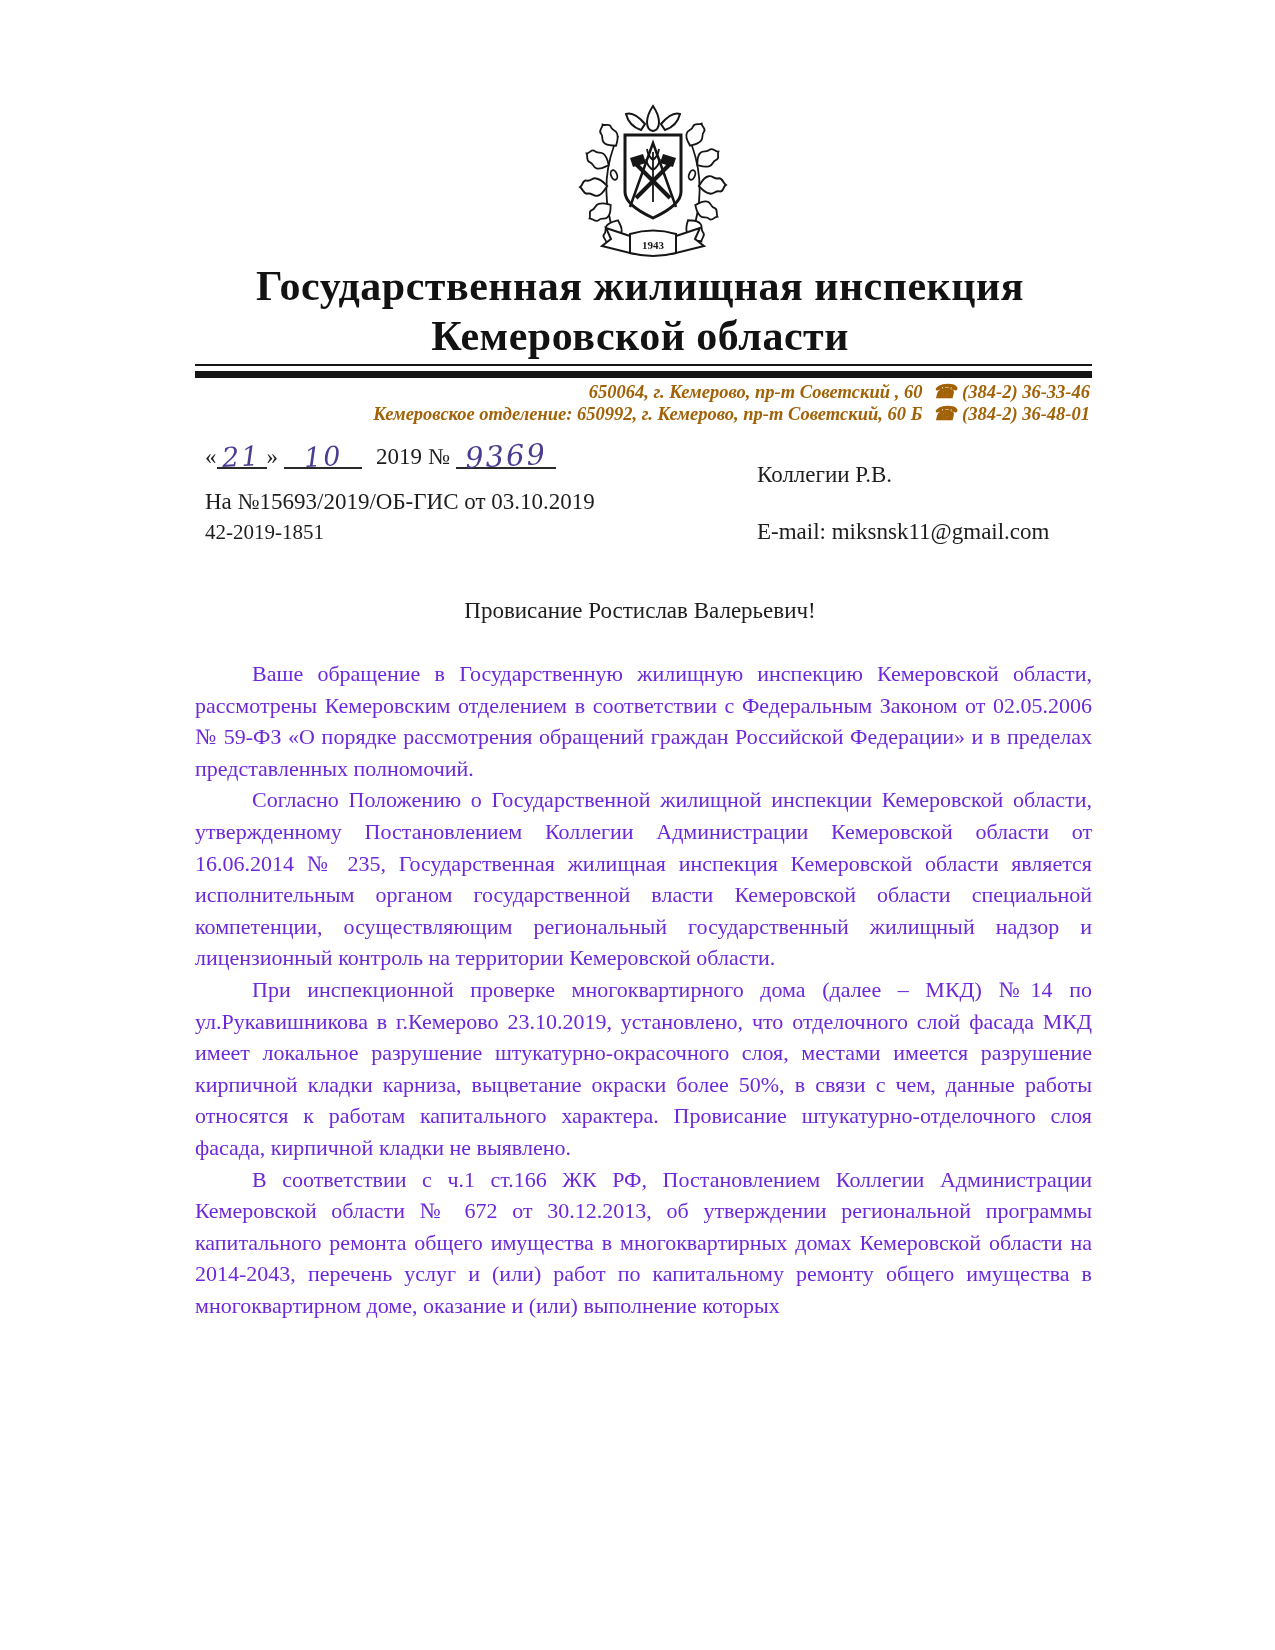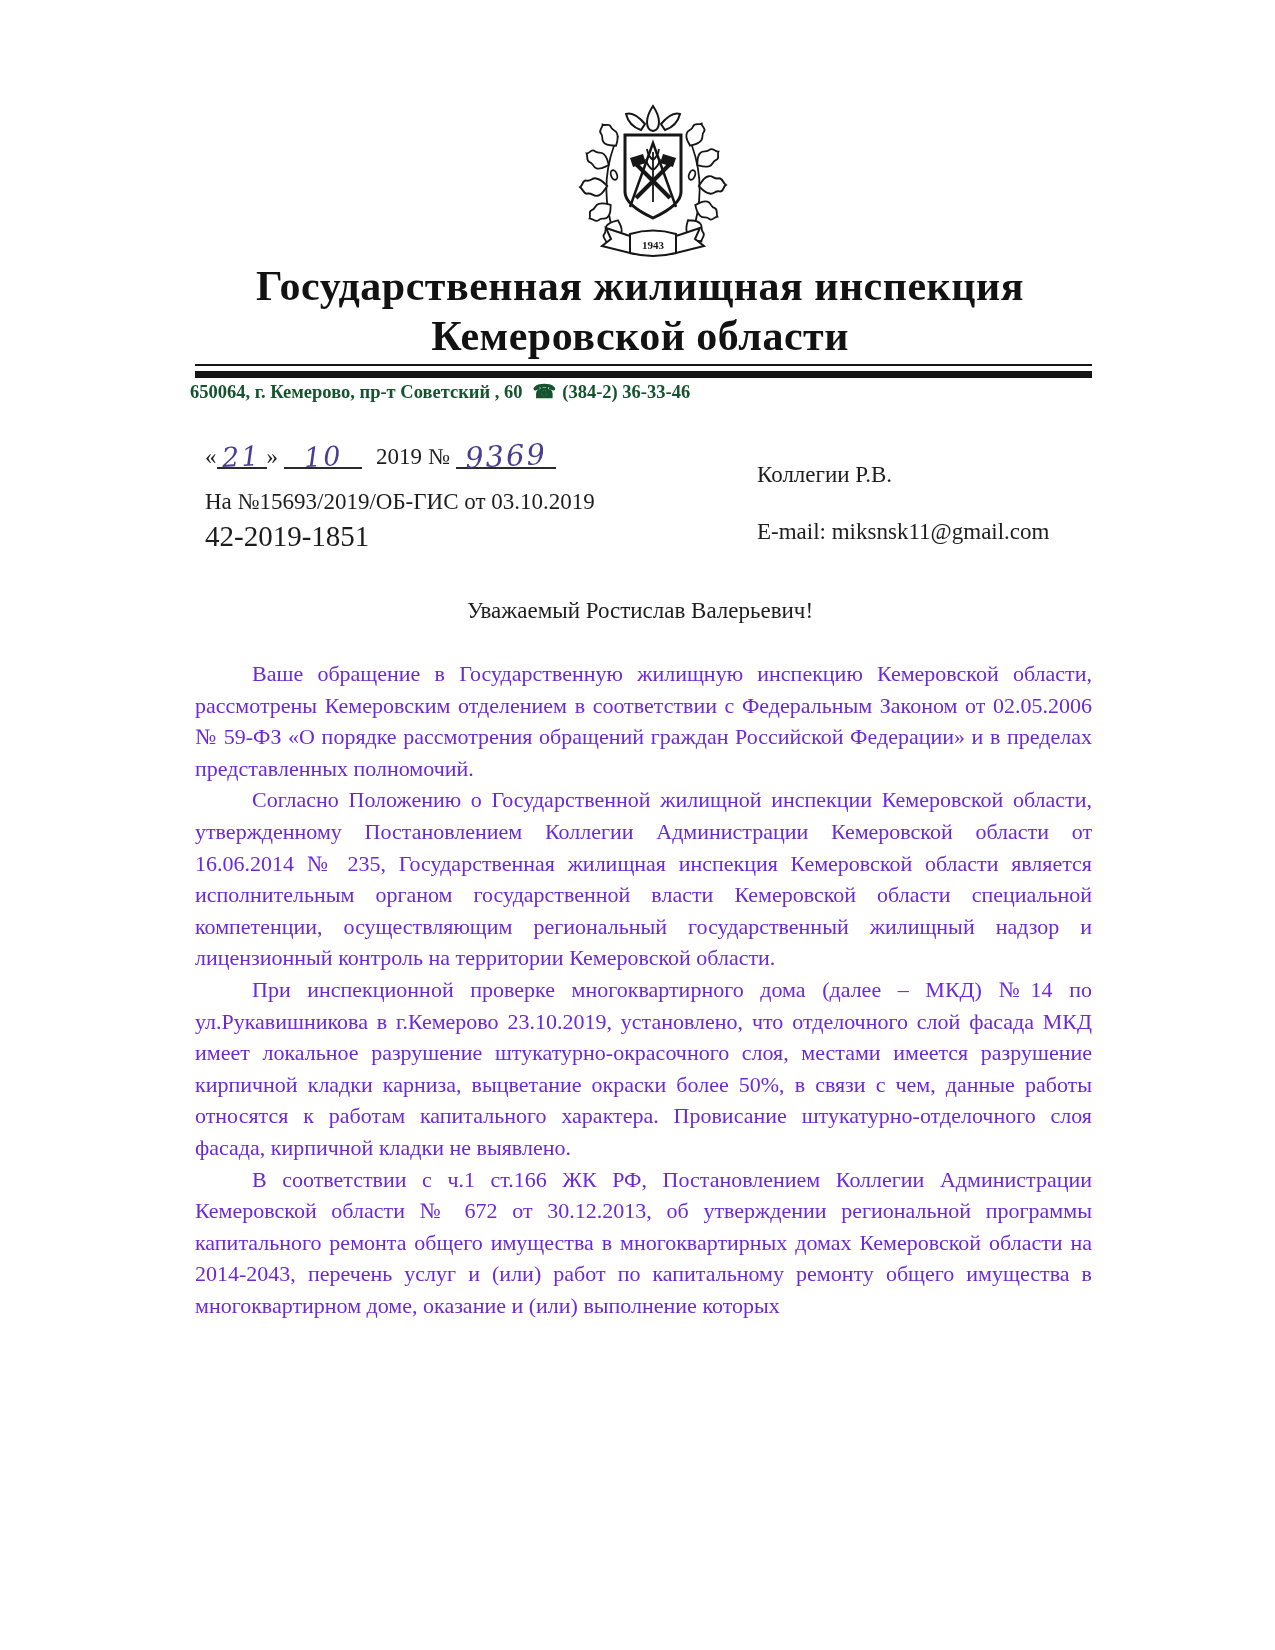--- a/index.html
+++ b/index.html
@@ -12,38 +12,38 @@
   .emblem{left:578px;top:102px;width:150px;height:164px;}
   
   .title{left:190px;width:900px;text-align:center;font-weight:bold;color:#121212;
          font-size:42px;line-height:48px;letter-spacing:.5px;}
   .title1{top:262px;}
   .title2{top:312px;}
   .rule{left:195px;width:897px;background:#151515;}
   .rule-thin{top:364px;height:2px;}
   .rule-thick{top:371px;height:7px;}
   
-  .addr{left:190px;width:900px;text-align:left;font-weight:bold;font-size:18.5px;
-        color:#14532d;white-space:nowrap;}
+  .addr{left:190px;width:900px;text-align:right;font-weight:bold;font-size:18.5px;
+        color:#a16207;white-space:nowrap;font-style:italic;}
   .addr1{top:380px;}
   .addr2{top:402px;}
   .phone-icon{padding:0 6px 0 10px;font-size:19px;}
   
   .date-line{left:205px;top:444px;font-size:23px;white-space:nowrap;}
   .hw-slot{display:inline-block;border-bottom:2px solid #2a2a2a;text-align:center;
            vertical-align:baseline;line-height:20px;}
   .slot-day{width:50px;}
   .slot-month{width:78px;margin:0 8px 0 6px;}
   .slot-num{width:100px;margin-left:6px;}
   .hw{font-family:"DejaVu Serif",serif;font-style:italic;color:#4a3d92;font-size:27px;
       letter-spacing:2px;display:inline-block;transform:rotate(-3deg) translateY(2px);}
   .hw-num{font-size:29px;}
   .printed-year{margin:0 6px;}
   .in-reply{left:205px;top:489px;font-size:23px;}
-  .case-no{left:205px;top:520px;font-size:29px;}
+  .case-no{left:205px;top:520px;font-size:21px;}
   .recipient-name{left:757px;top:462px;font-size:23px;}
   .recipient-email{left:757px;top:519px;font-size:23px;}
   
   .salutation{left:190px;top:598px;width:900px;text-align:center;font-size:23px;}
   .body-text{left:195px;top:658px;width:897px;font-size:22px;line-height:31.6px;
              text-align:justify;color:#6d28d9;}
   .body-text p{margin:0;text-indent:57px;}
 </style>
 </head>
 <body>
@@ -107,31 +107,34 @@
 
   <div class="abs title title1">Государственная жилищная инспекция</div>
   <div class="abs title title2">Кемеровской области</div>
 
   <div class="abs rule rule-thin"></div>
   <div class="abs rule rule-thick"></div>
 
   <div class="abs addr addr1">
     <span>650064, г. Кемерово, пр-т Советский , 60</span><span class="phone-icon">☎</span><span>(384-2) 36-33-46</span>
   </div>
+  <div class="abs addr addr2">
+    <span>Кемеровское отделение: 650992, г. Кемерово, пр-т Советский, 60 Б</span><span class="phone-icon">☎</span><span>(384-2) 36-48-01</span>
+  </div>
 
   <div class="abs date-line">
     <span>«</span><span class="hw-slot slot-day"><span class="hw">21</span></span><span>»</span><span class="hw-slot slot-month"><span class="hw">10</span></span><span class="printed-year">2019</span><span>№</span><span class="hw-slot slot-num"><span class="hw hw-num">9369</span></span>
   </div>
   <div class="abs in-reply">На №15693/2019/ОБ-ГИС от 03.10.2019</div>
   <div class="abs case-no">42-2019-1851</div>
 
   <div class="abs recipient-name">Коллегии Р.В.</div>
   <div class="abs recipient-email">E-mail: miksnsk11@gmail.com</div>
 
-  <div class="abs salutation">Уважаемый Ростислав Валерьевич!</div>
+  <div class="abs salutation">Провисание Ростислав Валерьевич!</div>
 
   <div class="abs body-text">
     <p>Ваше обращение в Государственную жилищную инспекцию Кемеровской области, рассмотрены Кемеровским отделением в соответствии с Федеральным Законом от 02.05.2006 № 59-ФЗ «О порядке рассмотрения обращений граждан Российской Федерации» и в пределах представленных полномочий.</p>
     <p>Согласно Положению о Государственной жилищной инспекции Кемеровской области, утвержденному Постановлением Коллегии Администрации Кемеровской области от 16.06.2014 № 235, Государственная жилищная инспекция Кемеровской области является исполнительным органом государственной власти Кемеровской области специальной компетенции, осуществляющим региональный государственный жилищный надзор и лицензионный контроль на территории Кемеровской области.</p>
     <p>При инспекционной проверке многоквартирного дома (далее – МКД) №14 по ул.Рукавишникова в г.Кемерово 23.10.2019, установлено, что отделочного слой фасада МКД имеет локальное разрушение штукатурно-окрасочного слоя, местами имеется разрушение кирпичной кладки карниза, выцветание окраски более 50%, в связи с чем, данные работы относятся к работам капитального характера. Провисание штукатурно-отделочного слоя фасада, кирпичной кладки не выявлено.</p>
     <p>В соответствии с ч.1 ст.166 ЖК РФ, Постановлением Коллегии Администрации Кемеровской области № 672 от 30.12.2013, об утверждении региональной программы капитального ремонта общего имущества в многоквартирных домах Кемеровской области на 2014-2043, перечень услуг и (или) работ по капитальному ремонту общего имущества в многоквартирном доме, оказание и (или) выполнение которых</p>
   </div>
 
 </div>
 

